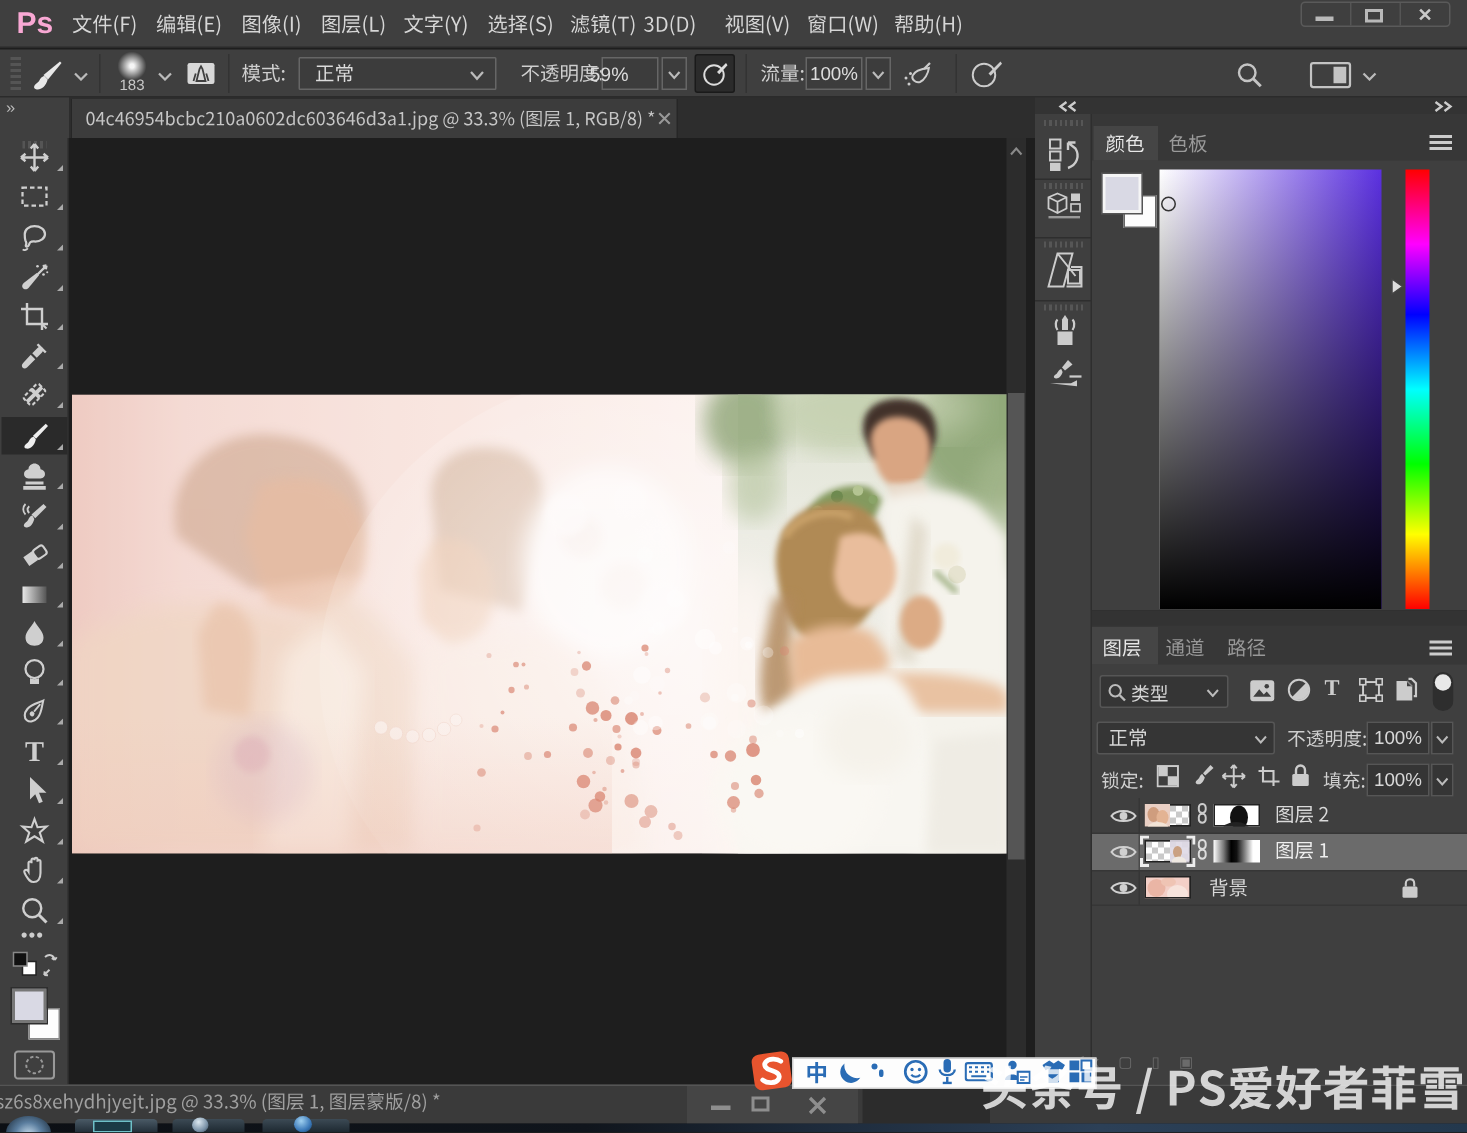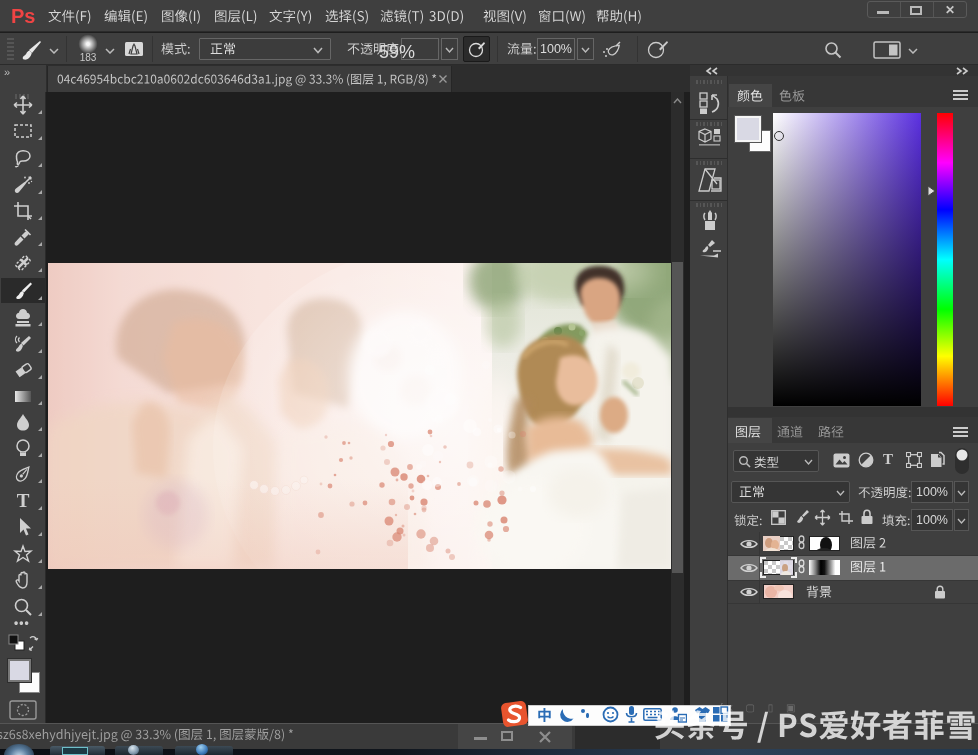--- a/index.html
+++ b/index.html
@@ -4,21 +4,21 @@
 html,body{width:978px;height:755px;overflow:hidden;background:#1e1e1e;
  font-family:"Liberation Sans",sans-serif;}
 #root{position:relative;width:978px;height:755px;overflow:hidden;background:#1e1e1e}
 .abs{position:absolute}
 .bar{position:absolute;background:#3f3f3f}
 .sep{position:absolute;width:1px;background:#333}
 .txt{position:absolute;color:#d4d4d4;white-space:nowrap}
 </style></head><body>
 <div id="root">
 <div class="bar" style="left:0;top:0;width:978px;height:32px;border-bottom:1px solid #2b2b2b"></div>
-<div class="txt" style="left:11px;top:5px;font-size:20px;font-weight:bold;color:#ef4444;letter-spacing:0px">Ps</div>
+<div class="txt" style="left:11px;top:5px;font-size:20px;font-weight:bold;color:#f9a8d4;letter-spacing:0px">Ps</div>
 <svg style="position:absolute;left:48px;top:6px;overflow:visible" width="45" height="18">
       <path transform="translate(0,15.1)" d="M5.7 -11.1C6.1 -10.4 6.5 -9.5 6.7 -9.0L7.8 -9.4C7.6 -9.9 7.2 -10.8 6.8 -11.4ZM0.7 -9.0V-8.0H2.8C3.6 -5.9 4.6 -4.1 6.0 -2.7C4.5 -1.5 2.7 -0.5 0.5 0.1C0.7 0.3 1.0 0.8 1.1 1.1C3.4 0.3 5.3 -0.6 6.8 -2.0C8.3 -0.6 10.1 0.4 12.4 1.0C12.5 0.7 12.8 0.3 13.1 0.1C10.9 -0.5 9.1 -1.4 7.6 -2.7C8.9 -4.1 10.0 -5.8 10.7 -8.0H12.9V-9.0ZM6.8 -3.4C5.5 -4.7 4.5 -6.2 3.8 -8.0H9.6C8.9 -6.1 8.0 -4.6 6.8 -3.4Z M17.8 -4.6V-3.6H21.7V1.1H22.7V-3.6H26.4V-4.6H22.7V-7.6H25.8V-8.6H22.7V-11.2H21.7V-8.6H19.8C20.0 -9.2 20.2 -9.8 20.3 -10.5L19.3 -10.7C19.0 -8.9 18.5 -7.2 17.7 -6.0C17.9 -5.9 18.3 -5.7 18.5 -5.5C18.9 -6.1 19.2 -6.8 19.5 -7.6H21.7V-4.6ZM17.1 -11.3C16.4 -9.2 15.2 -7.2 13.9 -5.9C14.1 -5.7 14.4 -5.1 14.5 -4.9C14.9 -5.4 15.3 -5.9 15.8 -6.5V1.1H16.7V-8.1C17.2 -9.0 17.7 -10.0 18.1 -11.0Z M30.2 2.6 31.0 2.3C29.8 0.4 29.3 -1.9 29.3 -4.2C29.3 -6.5 29.8 -8.8 31.0 -10.7L30.2 -11.0C29.0 -9.0 28.2 -6.8 28.2 -4.2C28.2 -1.5 29.0 0.6 30.2 2.6Z M32.9 0.0H34.2V-4.4H37.9V-5.5H34.2V-8.8H38.6V-9.9H32.9Z M40.4 2.6C41.6 0.6 42.3 -1.5 42.3 -4.2C42.3 -6.8 41.6 -9.0 40.4 -11.0L39.6 -10.7C40.7 -8.8 41.3 -6.5 41.3 -4.2C41.3 -1.9 40.7 0.4 39.6 2.3Z" fill="#d6d6d6"></path>
     </svg>
 <svg style="position:absolute;left:104px;top:6px;overflow:visible" width="46" height="18">
       <path transform="translate(0,15.1)" d="M0.5 -0.7 0.8 0.2C1.9 -0.2 3.3 -0.8 4.7 -1.4L4.5 -2.2C3.0 -1.6 1.5 -1.1 0.5 -0.7ZM0.8 -5.7C1.0 -5.8 1.3 -5.9 2.8 -6.1C2.3 -5.2 1.8 -4.5 1.6 -4.3C1.2 -3.8 0.9 -3.4 0.6 -3.3C0.7 -3.1 0.9 -2.6 0.9 -2.5C1.2 -2.6 1.6 -2.8 4.6 -3.4C4.5 -3.7 4.5 -4.0 4.5 -4.3L2.3 -3.8C3.2 -5.0 4.1 -6.6 4.9 -8.1L4.1 -8.5C3.9 -8.0 3.6 -7.5 3.3 -7.0L1.8 -6.8C2.6 -8.0 3.3 -9.5 3.9 -11.0L2.9 -11.3C2.4 -9.7 1.5 -7.9 1.2 -7.5C1.0 -7.0 0.7 -6.7 0.5 -6.6C0.6 -6.4 0.8 -5.9 0.8 -5.7ZM8.4 -4.7V-2.7H7.3V-4.7ZM9.1 -4.7H10.1V-2.7H9.1ZM6.5 -5.6V1.0H7.3V-1.9H8.4V0.6H9.1V-1.9H10.1V0.6H10.8V-1.9H11.8V0.1C11.8 0.2 11.7 0.2 11.6 0.2C11.5 0.2 11.3 0.2 11.0 0.2C11.1 0.4 11.2 0.8 11.2 1.0C11.7 1.0 12.0 1.0 12.3 0.8C12.5 0.7 12.6 0.5 12.6 0.1V-5.6L11.8 -5.6ZM10.8 -4.7H11.8V-2.7H10.8ZM8.2 -11.2C8.4 -10.8 8.6 -10.3 8.7 -9.9H5.6V-7.0C5.6 -4.9 5.5 -1.9 4.2 0.3C4.4 0.4 4.9 0.7 5.0 0.9C6.3 -1.3 6.5 -4.5 6.5 -6.7H12.4V-9.9H9.8C9.7 -10.3 9.4 -10.9 9.1 -11.4ZM6.5 -9.0H11.5V-7.6H6.5Z M20.9 -10.1H24.6V-8.8H20.9ZM20.0 -10.9V-8.0H25.5V-10.9ZM14.6 -4.5C14.7 -4.6 15.1 -4.7 15.6 -4.7H16.8V-2.7L14.0 -2.3L14.3 -1.3L16.8 -1.8V1.0H17.7V-2.0L19.3 -2.3L19.2 -3.2L17.7 -2.9V-4.7H19.0V-5.6H17.7V-7.7H16.8V-5.6H15.5C15.9 -6.5 16.3 -7.6 16.6 -8.8H19.1V-9.7H16.8C16.9 -10.2 17.1 -10.7 17.1 -11.1L16.1 -11.3C16.1 -10.8 16.0 -10.3 15.8 -9.7H14.1V-8.8H15.6C15.3 -7.7 15.1 -6.8 14.9 -6.5C14.7 -5.9 14.5 -5.4 14.3 -5.4C14.4 -5.1 14.5 -4.7 14.6 -4.5ZM24.5 -6.4V-5.2H21.1V-6.4ZM18.9 -1.0 19.1 -0.1 24.5 -0.5V1.1H25.4V-0.6L26.4 -0.7L26.5 -1.6L25.4 -1.5V-6.4H26.4V-7.2H19.2V-6.4H20.1V-1.1ZM24.5 -4.4V-3.3H21.1V-4.4ZM24.5 -2.5V-1.4L21.1 -1.2V-2.5Z M30.2 2.6 31.0 2.3C29.8 0.4 29.3 -1.9 29.3 -4.2C29.3 -6.5 29.8 -8.8 31.0 -10.7L30.2 -11.0C29.0 -9.0 28.2 -6.8 28.2 -4.2C28.2 -1.5 29.0 0.6 30.2 2.6Z M32.9 0.0H38.8V-1.1H34.2V-4.7H37.9V-5.7H34.2V-8.8H38.6V-9.9H32.9Z M40.9 2.6C42.1 0.6 42.8 -1.5 42.8 -4.2C42.8 -6.8 42.1 -9.0 40.9 -11.0L40.1 -10.7C41.2 -8.8 41.8 -6.5 41.8 -4.2C41.8 -1.9 41.2 0.4 40.1 2.3Z" fill="#d6d6d6"></path>
     </svg>
 <svg style="position:absolute;left:161px;top:6px;overflow:visible" width="42" height="18">
       <path transform="translate(0,15.1)" d="M5.1 -3.8C6.1 -3.5 7.5 -3.1 8.3 -2.7L8.7 -3.4C7.9 -3.7 6.6 -4.2 5.5 -4.4ZM3.7 -2.1C5.6 -1.8 7.9 -1.3 9.2 -0.8L9.7 -1.6C8.3 -2.0 6.0 -2.5 4.2 -2.7ZM1.1 -10.7V1.1H2.1V0.5H11.4V1.1H12.4V-10.7ZM2.1 -0.4V-9.8H11.4V-0.4ZM5.6 -9.6C4.9 -8.5 3.8 -7.4 2.6 -6.7C2.8 -6.6 3.2 -6.3 3.3 -6.1C3.7 -6.4 4.1 -6.7 4.5 -7.1C5.0 -6.6 5.5 -6.2 6.0 -5.9C4.8 -5.3 3.6 -4.9 2.3 -4.7C2.5 -4.5 2.7 -4.1 2.8 -3.8C4.2 -4.2 5.6 -4.7 6.9 -5.3C8.0 -4.7 9.3 -4.3 10.5 -4.0C10.7 -4.2 10.9 -4.6 11.1 -4.8C9.9 -5.0 8.7 -5.3 7.7 -5.8C8.7 -6.5 9.5 -7.3 10.1 -8.2L9.5 -8.5L9.4 -8.5H5.9C6.1 -8.7 6.3 -9.0 6.4 -9.3ZM5.1 -7.6 5.2 -7.7H8.7C8.2 -7.2 7.6 -6.7 6.8 -6.3C6.1 -6.7 5.5 -7.1 5.1 -7.6Z M20.1 -9.6H22.5C22.3 -9.2 22.0 -8.8 21.7 -8.5H19.2C19.5 -8.9 19.8 -9.2 20.1 -9.6ZM20.1 -11.3C19.5 -10.2 18.4 -8.8 17.0 -7.7C17.2 -7.6 17.5 -7.3 17.6 -7.1C17.9 -7.2 18.1 -7.5 18.3 -7.7V-5.6H20.4C19.8 -5.0 18.8 -4.4 17.4 -4.0C17.6 -3.8 17.8 -3.5 18.0 -3.4C19.2 -3.8 20.1 -4.2 20.7 -4.7C20.9 -4.5 21.1 -4.3 21.3 -4.1C20.4 -3.3 18.7 -2.4 17.4 -2.0C17.6 -1.9 17.8 -1.6 17.9 -1.4C19.1 -1.8 20.7 -2.7 21.7 -3.5C21.8 -3.3 21.9 -3.0 22.0 -2.8C20.9 -1.7 18.9 -0.6 17.3 -0.1C17.4 0.0 17.7 0.4 17.8 0.6C19.3 0.1 21.0 -0.9 22.2 -1.9C22.3 -1.1 22.1 -0.3 21.8 -0.0C21.7 0.2 21.5 0.2 21.2 0.2C21.0 0.2 20.6 0.2 20.3 0.2C20.4 0.4 20.5 0.8 20.5 1.0C20.8 1.1 21.1 1.1 21.4 1.1C21.9 1.1 22.2 1.0 22.5 0.6C23.1 0.1 23.3 -1.4 22.9 -2.8L23.5 -3.1C24.0 -1.7 24.9 -0.4 25.9 0.3C26.1 0.1 26.4 -0.3 26.6 -0.5C25.6 -1.0 24.7 -2.2 24.3 -3.5C24.8 -3.8 25.3 -4.1 25.8 -4.3L25.1 -5.0C24.5 -4.5 23.5 -3.9 22.6 -3.5C22.3 -4.1 21.9 -4.8 21.3 -5.2L21.6 -5.6H25.6V-8.5H22.7C23.1 -9.0 23.5 -9.5 23.8 -10.0L23.2 -10.4L23.0 -10.4H20.6L21.0 -11.2ZM19.2 -7.7H21.6C21.6 -7.3 21.4 -6.8 21.1 -6.3H19.2ZM22.5 -7.7H24.7V-6.3H22.1C22.3 -6.8 22.5 -7.3 22.5 -7.7ZM17.0 -11.3C16.3 -9.2 15.1 -7.2 13.9 -5.9C14.1 -5.7 14.4 -5.1 14.5 -4.9C14.9 -5.3 15.3 -5.8 15.6 -6.4V1.0H16.6V-7.9C17.1 -8.9 17.6 -10.0 18.0 -11.0Z M30.2 2.6 31.0 2.3C29.8 0.4 29.3 -1.9 29.3 -4.2C29.3 -6.5 29.8 -8.8 31.0 -10.7L30.2 -11.0C29.0 -9.0 28.2 -6.8 28.2 -4.2C28.2 -1.5 29.0 0.6 30.2 2.6Z M32.9 0.0H34.2V-9.9H32.9Z M36.9 2.6C38.1 0.6 38.8 -1.5 38.8 -4.2C38.8 -6.8 38.1 -9.0 36.9 -11.0L36.1 -10.7C37.2 -8.8 37.8 -6.5 37.8 -4.2C37.8 -1.9 37.2 0.4 36.1 2.3Z" fill="#d6d6d6"></path>
     </svg>
 <svg style="position:absolute;left:214px;top:6px;overflow:visible" width="45" height="18">
@@ -81,21 +81,21 @@
 <svg style="position:absolute;left:210px;top:39px;overflow:visible" width="28" height="18">
       <path transform="translate(0,14.6)" d="M2.4 -6.6V-0.5H0.7V0.5H12.3V-0.5H7.3V-4.6H11.4V-5.5H7.3V-9.0H11.9V-10.0H1.2V-9.0H6.3V-0.5H3.4V-6.6Z M17.1 -6.4H22.0V-5.1H17.1ZM15.0 -3.3V0.5H16.0V-2.4H19.2V1.0H20.2V-2.4H23.2V-0.6C23.2 -0.4 23.1 -0.4 22.9 -0.4C22.7 -0.4 22.0 -0.4 21.3 -0.4C21.4 -0.1 21.5 0.2 21.6 0.5C22.6 0.5 23.3 0.5 23.7 0.4C24.1 0.2 24.2 -0.1 24.2 -0.6V-3.3H20.2V-4.4H23.0V-7.1H16.1V-4.4H19.2V-3.3ZM15.2 -10.4C15.6 -10.0 16.0 -9.3 16.2 -8.9H14.1V-6.1H15.1V-8.0H24.0V-6.1H25.0V-8.9H20.1V-10.9H19.1V-8.9H16.4L17.2 -9.3C16.9 -9.7 16.5 -10.3 16.1 -10.8ZM22.9 -10.8C22.7 -10.3 22.2 -9.7 21.8 -9.2L22.6 -8.9C23.0 -9.3 23.5 -9.9 23.9 -10.5Z" fill="#dcdcdc"></path>
     </svg>
 <svg class="abs" style="left:313px;top:47px" width="10" height="7">
       <path d="M1 1 L5 5.5 L9 1" stroke="#bbb" stroke-width="1.5" fill="none"></path>
     </svg>
 <svg style="position:absolute;left:347px;top:39px;overflow:visible" width="57" height="18">
       <path transform="translate(0,14.6)" d="M7.3 -6.2C8.8 -5.2 10.8 -3.6 11.7 -2.6L12.5 -3.4C11.5 -4.4 9.5 -5.8 8.0 -6.8ZM0.9 -10.0V-9.0H6.7C5.4 -6.8 3.2 -4.6 0.6 -3.3C0.8 -3.1 1.1 -2.7 1.2 -2.5C3.0 -3.4 4.7 -4.7 6.0 -6.3V1.0H7.0V-7.6C7.4 -8.0 7.7 -8.5 7.9 -9.0H12.1V-10.0Z M13.8 -9.9C14.5 -9.3 15.4 -8.4 15.8 -7.8L16.6 -8.4C16.2 -9.0 15.3 -9.9 14.5 -10.5ZM24.1 -10.7C22.6 -10.4 19.7 -10.1 17.4 -10.0C17.5 -9.9 17.6 -9.5 17.6 -9.3C18.6 -9.4 19.7 -9.4 20.7 -9.5V-8.5H17.1V-7.7H20.1C19.2 -6.8 17.9 -6.0 16.7 -5.6C16.9 -5.4 17.1 -5.1 17.3 -4.9C18.5 -5.4 19.8 -6.3 20.7 -7.3V-5.6H21.6V-7.3C22.5 -6.3 23.8 -5.4 25.0 -5.0C25.1 -5.2 25.4 -5.5 25.6 -5.7C24.4 -6.0 23.0 -6.9 22.2 -7.7H25.4V-8.5H21.6V-9.6C22.8 -9.7 23.9 -9.9 24.7 -10.0ZM18.1 -5.2V-4.5H19.6C19.4 -3.1 18.8 -2.1 17.0 -1.5C17.2 -1.3 17.5 -1.0 17.6 -0.8C19.6 -1.5 20.3 -2.7 20.5 -4.5H22.1C22.0 -4.1 21.9 -3.6 21.8 -3.3H24.0C23.9 -2.3 23.7 -1.9 23.6 -1.8C23.5 -1.7 23.4 -1.7 23.1 -1.7C22.9 -1.7 22.3 -1.7 21.7 -1.7C21.8 -1.5 21.9 -1.2 21.9 -1.0C22.6 -0.9 23.2 -0.9 23.5 -0.9C23.9 -0.9 24.1 -1.0 24.3 -1.2C24.6 -1.5 24.8 -2.2 24.9 -3.7C24.9 -3.8 24.9 -4.0 24.9 -4.0H22.8L23.1 -5.2ZM16.3 -5.9H13.7V-5.0H15.3V-1.1C14.8 -0.8 14.2 -0.4 13.6 0.2L14.2 1.0C15.0 0.2 15.7 -0.4 16.2 -0.4C16.4 -0.4 16.8 -0.1 17.4 0.2C18.2 0.8 19.3 0.9 20.8 0.9C22.1 0.9 24.3 0.8 25.3 0.8C25.3 0.5 25.5 -0.0 25.6 -0.3C24.3 -0.1 22.3 -0.0 20.8 -0.0C19.4 -0.0 18.3 -0.1 17.5 -0.6C16.9 -1.0 16.6 -1.3 16.3 -1.3Z M30.4 -5.9V-3.3H28.0V-5.9ZM30.4 -6.7H28.0V-9.2H30.4ZM27.0 -10.1V-1.1H28.0V-2.4H31.3V-10.1ZM37.1 -9.5V-7.2H33.5V-9.5ZM32.5 -10.4V-5.7C32.5 -3.7 32.3 -1.2 30.1 0.5C30.3 0.6 30.7 0.9 30.8 1.1C32.3 -0.0 33.0 -1.6 33.3 -3.1H37.1V-0.2C37.1 -0.0 37.0 0.1 36.8 0.1C36.6 0.1 35.7 0.1 34.9 0.1C35.0 0.3 35.2 0.7 35.2 1.0C36.4 1.0 37.1 1.0 37.5 0.8C37.9 0.7 38.1 0.4 38.1 -0.2V-10.4ZM37.1 -6.3V-4.0H33.4C33.4 -4.6 33.5 -5.2 33.5 -5.7V-6.3Z M44.0 -8.4V-7.2H41.9V-6.4H44.0V-4.3H49.1V-6.4H51.2V-7.2H49.1V-8.4H48.1V-7.2H45.0V-8.4ZM48.1 -6.4V-5.1H45.0V-6.4ZM48.8 -2.6C48.3 -2.0 47.5 -1.4 46.5 -1.0C45.6 -1.4 44.9 -2.0 44.3 -2.6ZM42.1 -3.4V-2.6H43.8L43.4 -2.5C43.9 -1.7 44.6 -1.1 45.5 -0.6C44.2 -0.2 42.9 0.0 41.5 0.1C41.6 0.4 41.8 0.7 41.9 1.0C43.5 0.8 45.1 0.5 46.5 -0.1C47.8 0.5 49.3 0.8 50.9 1.0C51.1 0.8 51.3 0.4 51.5 0.2C50.1 0.1 48.7 -0.2 47.6 -0.6C48.7 -1.2 49.7 -2.0 50.3 -3.2L49.7 -3.5L49.5 -3.4ZM45.1 -10.8C45.3 -10.4 45.5 -10.0 45.7 -9.6H40.6V-6.1C40.6 -4.1 40.5 -1.4 39.5 0.6C39.7 0.7 40.2 0.9 40.4 1.0C41.4 -1.0 41.6 -4.0 41.6 -6.1V-8.7H51.3V-9.6H46.8C46.6 -10.0 46.4 -10.6 46.1 -11.0Z M53.8 -5.1C54.3 -5.1 54.7 -5.4 54.7 -6.0C54.7 -6.5 54.3 -6.9 53.8 -6.9C53.3 -6.9 52.9 -6.5 52.9 -6.0C52.9 -5.4 53.3 -5.1 53.8 -5.1ZM53.8 0.2C54.3 0.2 54.7 -0.2 54.7 -0.7C54.7 -1.3 54.3 -1.6 53.8 -1.6C53.3 -1.6 52.9 -1.3 52.9 -0.7C52.9 -0.2 53.3 0.2 53.8 0.2Z" fill="#cfcfcf"></path>
     </svg>
 <div class="abs" style="left:401px;top:38px;width:38px;height:22px;background:#3c3c3c;border:1px solid #666"></div>
-<div class="txt" style="left:377px;top:42px;width:38px;text-align:right;font-size:18px;color:#dcdcdc">59%</div>
+<div class="txt" style="left:387px;top:42px;width:38px;text-align:center;font-size:13px;color:#dcdcdc">59%</div>
 <div class="abs" style="left:441px;top:38px;width:17px;height:22px;background:#3c3c3c;border:1px solid #666"></div>
 <svg class="abs" style="left:445px;top:47px" width="10" height="7">
       <path d="M1 1 L4.5 5 L8 1" stroke="#bbb" stroke-width="1.4" fill="none"></path>
     </svg>
 <div class="abs" style="left:463px;top:36px;width:27px;height:26px;background:#2b2b2b;border:1px solid #1a1a1a;border-radius:2px"></div>
 <svg class="abs" style="left:468px;top:40px" width="18" height="18" viewBox="0 0 18 18">
 <circle cx="8" cy="10" r="6.5" fill="none" stroke="#ddd" stroke-width="1.3"></circle>
 <path d="M16 2 L10 8 L11.5 9.5 L17 3.5 Z" fill="#ddd"></path>
     </svg>
 <div class="sep" style="left:497px;top:36px;height:26px"></div>

